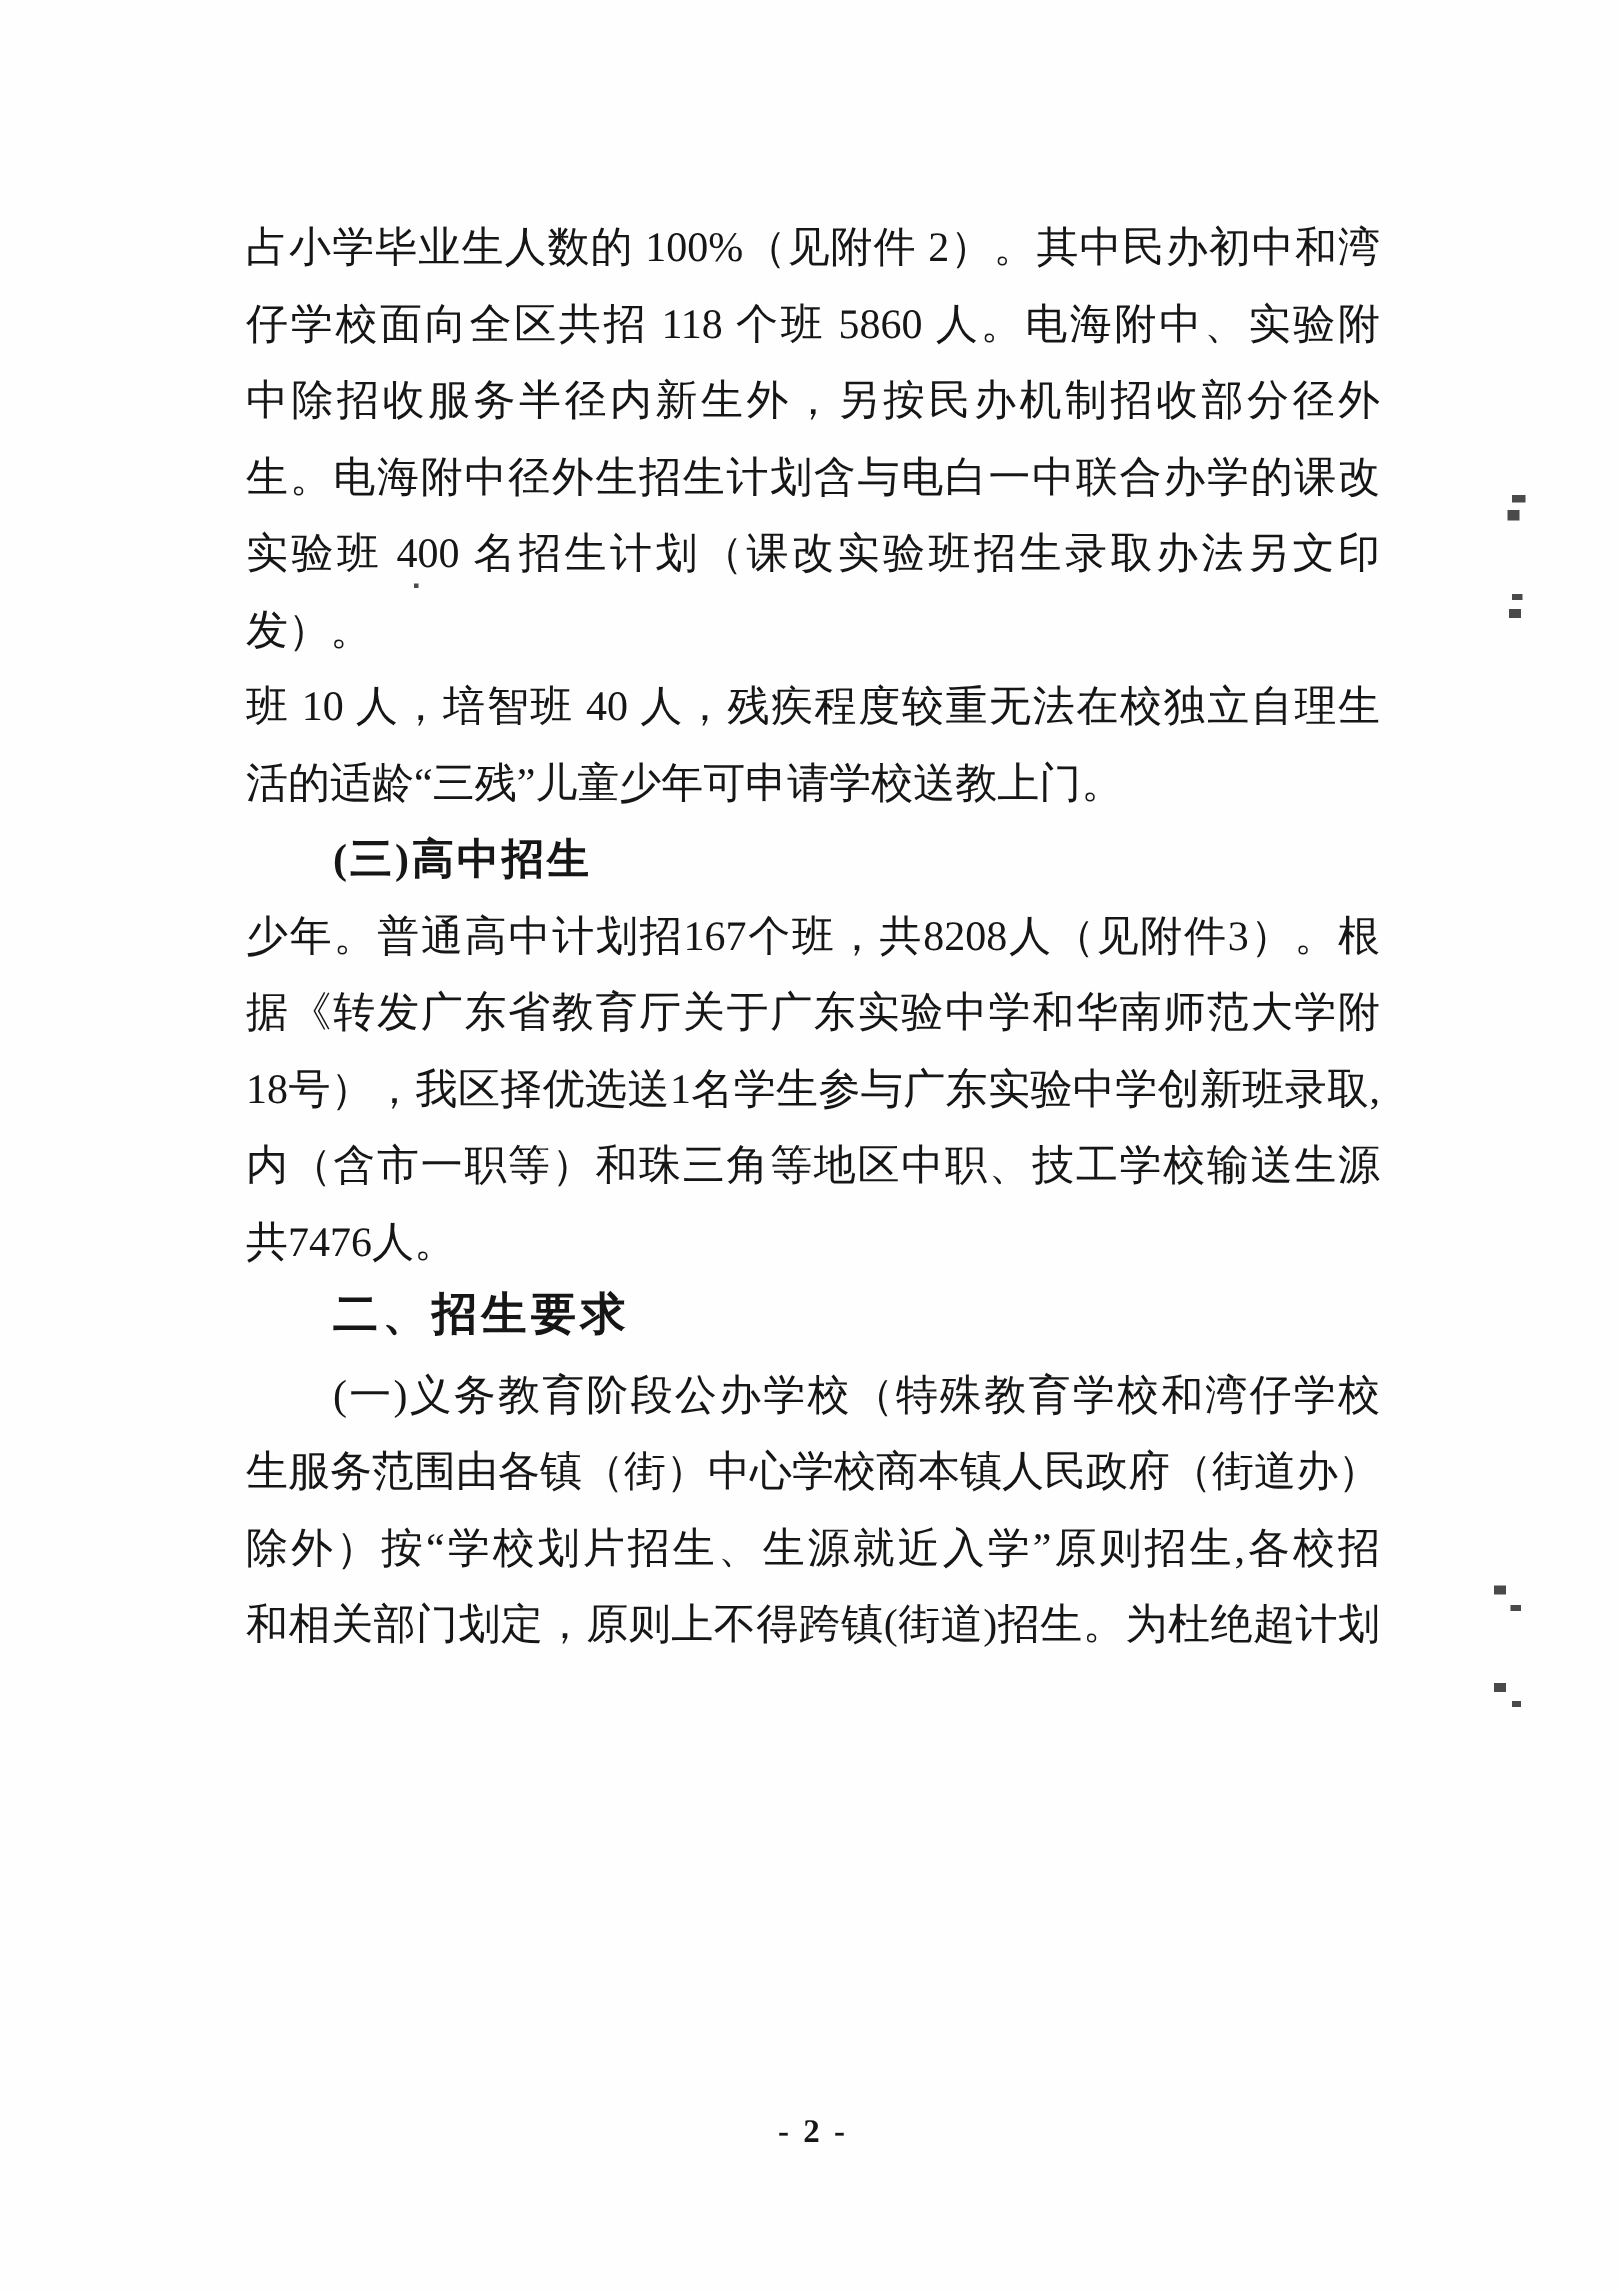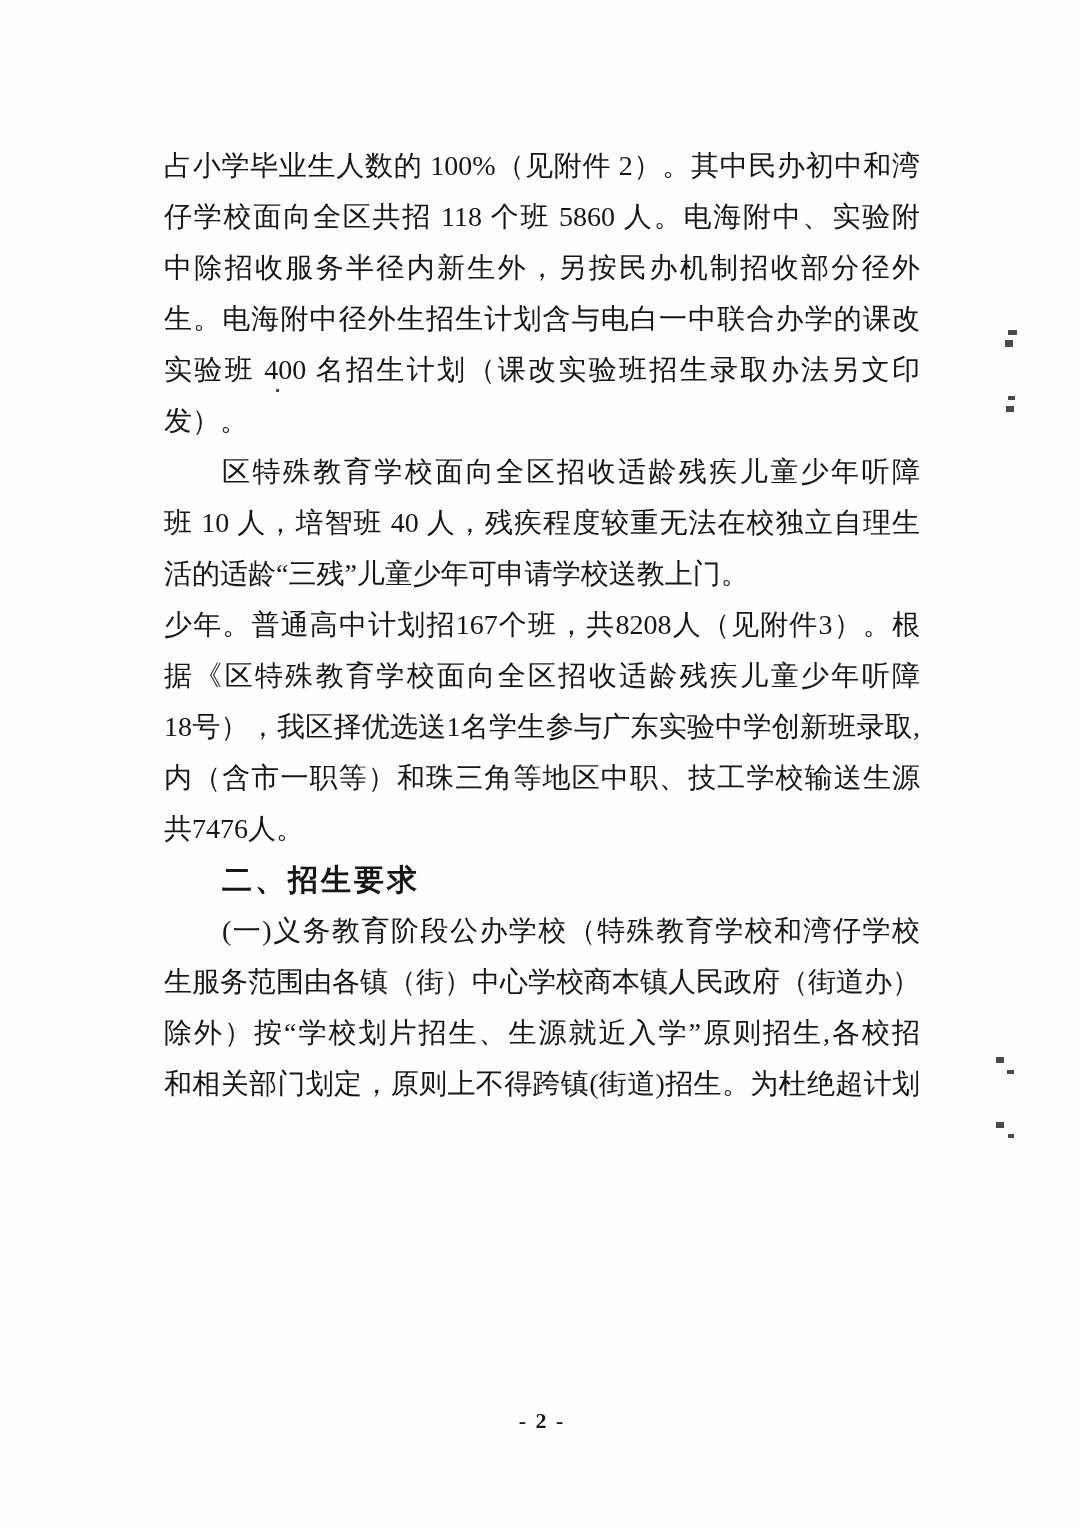--- a/index.html
+++ b/index.html
@@ -28,21 +28,21 @@
     text-align: justify;
     text-align-last: justify;
   }
   .line.end { text-align: left; }
   .line.indent { padding-left: 58px; }
   .line.h3 {
     font-weight: bold;
     letter-spacing: 2px;
   }
   .line.h2 {
-    font-family: Liberation Sans, sans-serif;
+    font-family: Liberation Mono, monospace;
     font-weight: bold;
     font-size: 30px;
     letter-spacing: 3px;
   }
   .footer {
     position: absolute;
     left: 164px;
     top: 1408px;
     width: 756px;
     text-align: center;
@@ -61,25 +61,25 @@
 <body>
 
 <div class="page">
   <div class="body-text" id="doc-lines">
       <div class="line full">占小学毕业生人数的 100%（见附件 2）。其中民办初中和湾</div>
       <div class="line full">仔学校面向全区共招 118 个班 5860 人。电海附中、实验附</div>
       <div class="line full">中除招收服务半径内新生外，另按民办机制招收部分径外</div>
       <div class="line full">生。电海附中径外生招生计划含与电白一中联合办学的课改</div>
       <div class="line full">实验班 400 名招生计划（课改实验班招生录取办法另文印</div>
       <div class="line end">发）。</div>
-      <div class="line indent full">区特殊教育学校面向全区招收适龄残疾儿童少年听障</div>
       <div class="line full">班 10 人，培智班 40 人，残疾程度较重无法在校独立自理生</div>
       <div class="line end">活的适龄“三残”儿童少年可申请学校送教上门。</div>
+      <div class="line indent end h3">(三)高中招生</div>
       <div class="line full">少年。普通高中计划招167个班，共8208人（见附件3）。根</div>
-      <div class="line full">据《区特殊教育学校面向全区招收适龄残疾儿童少年听障</div>
+      <div class="line full">据《转发广东省教育厅关于广东实验中学和华南师范大学附</div>
       <div class="line full">18号），我区择优选送1名学生参与广东实验中学创新班录取,</div>
       <div class="line full">内（含市一职等）和珠三角等地区中职、技工学校输送生源</div>
       <div class="line end">共7476人。</div>
       <div class="line indent end h2">二、招生要求</div>
       <div class="line indent full">(一)义务教育阶段公办学校（特殊教育学校和湾仔学校</div>
       <div class="line full">生服务范围由各镇（街）中心学校商本镇人民政府（街道办）</div>
       <div class="line full">除外）按“学校划片招生、生源就近入学”原则招生,各校招</div>
       <div class="line full">和相关部门划定，原则上不得跨镇(街道)招生。为杜绝超计划</div>
     </div>
   <div class="footer">- 2 -</div>

